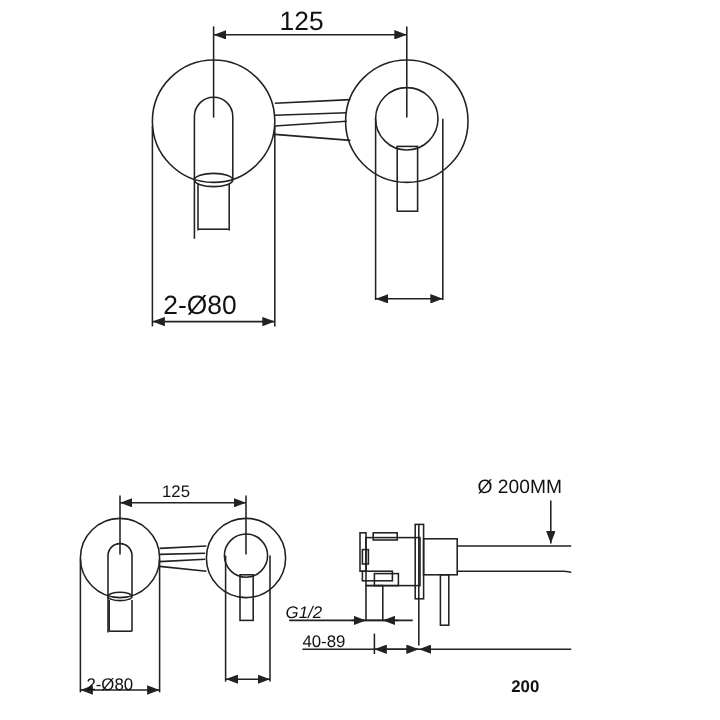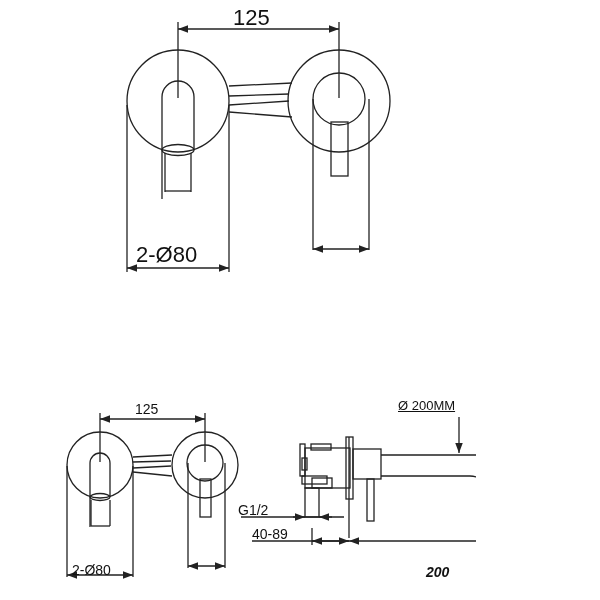--- a/index.html
+++ b/index.html
@@ -1,20 +1,20 @@
 <!DOCTYPE html>
 <html><head>
 <meta charset="utf-8">
 <style>
   html, body { margin: 0; padding: 0; background: #ffffff; }
   #canvas { position: relative; width: 476px; height: 600px; background: #ffffff; overflow: hidden; }
   svg { position: absolute; left: 0; top: 0; }
   .lbl { position: absolute; font-family: "Liberation Sans", sans-serif; color: #111; white-space: nowrap; line-height: 1; }
   .big { font-size: 22px; }
-  .mid { font-size: 13px; text-decoration: underline; }
+  .mid { font-size: 16px; }
   .sm { font-size: 14px; }
   .bold { font-weight: bold; }
 </style>
 </head>
 <body>
 
 <div id="canvas">
 <svg width="600" height="600" viewBox="0 0 600 600" fill="none" stroke="#222" stroke-width="1.3">
   <defs>
     <marker id="ar" markerWidth="8" markerHeight="6" refX="8" refY="3" orient="auto-start-reverse">
@@ -117,17 +117,17 @@
   </g>
 </svg>
 
 <div class="lbl big" style="left:233px;top:7px;">125</div>
 <div class="lbl big" style="left:136px;top:244px;">2-Ø80</div>
 
 <div class="lbl sm" style="left:135px;top:402px;">125</div>
 <div class="lbl sm" style="left:72px;top:563px;">2-Ø80</div>
 
 <div class="lbl mid" style="left:398px;top:399px;">Ø 200MM</div>
-<div class="lbl sm" style="left:238px;top:503px;">G1/2</div>
+<div class="lbl sm" style="left:238px;top:503px;font-style:italic;">G1/2</div>
 <div class="lbl sm" style="left:252px;top:527px;">40-89</div>
 <div class="lbl sm" style="left:555px;top:482px;transform:rotate(90deg);">96</div>
-<div class="lbl sm bold" style="left:426px;top:565px;font-style:italic;">200</div>
+<div class="lbl sm bold" style="left:426px;top:565px;">200</div>
 </div>
 
 </body></html>

